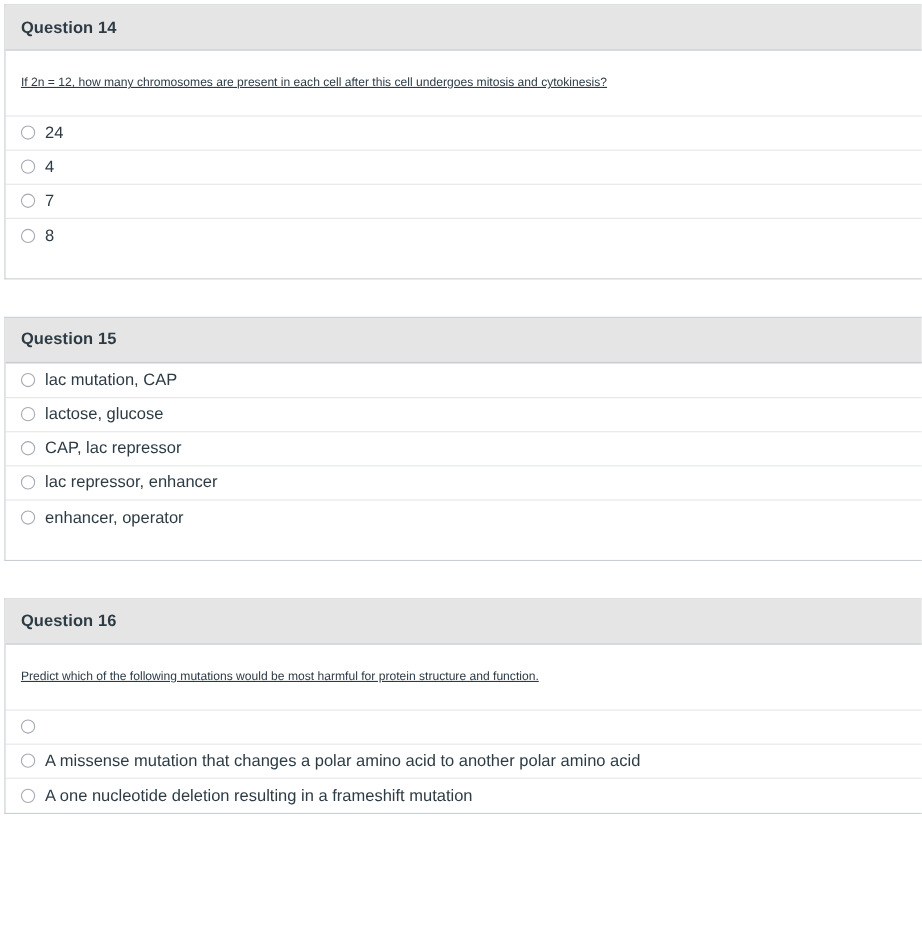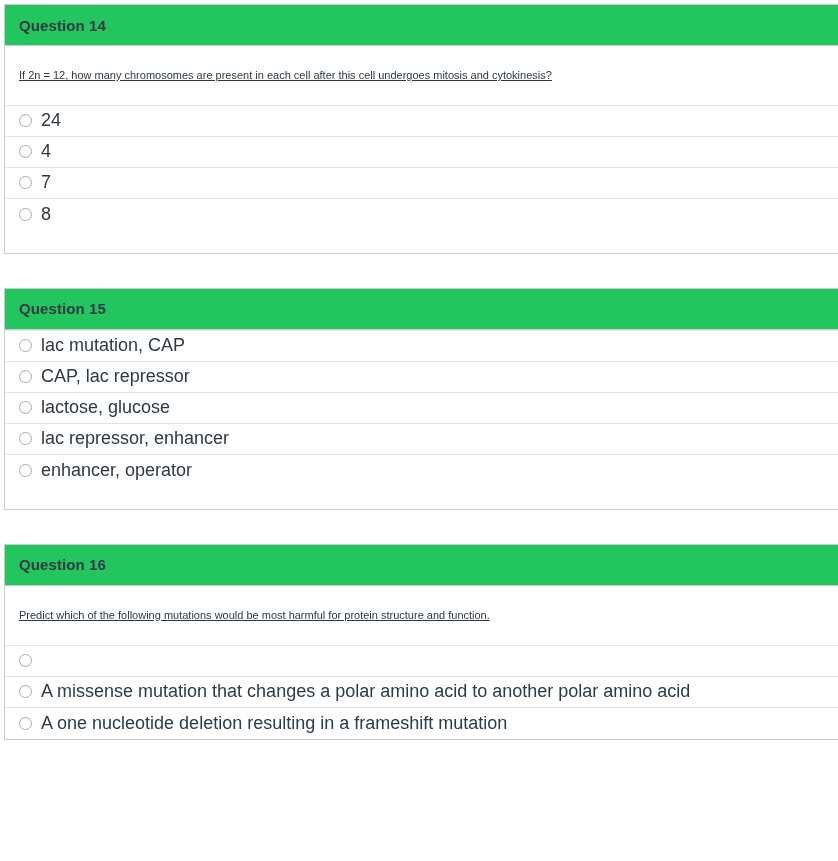--- a/index.html
+++ b/index.html
@@ -27,21 +27,21 @@
     margin-left: 4px;
     margin-right: 0;
     border: 1px solid #c7cdd1;
     border-right: none;
     background: #ffffff;
     box-sizing: border-box;
     margin-bottom: 34px;
   }
 
   .question-header {
-    background: #22c55e;
+    background: #e5e5e5;
     border-bottom: 1px solid #c7cdd1;
     height: 41px;
     display: flex;
     align-items: center;
     padding: 0 14px;
     box-sizing: border-box;
   }
 
   .question-name {
     font-size: 15px;
@@ -84,21 +84,21 @@
     height: 11px;
     min-width: 11px;
     border: 1px solid #a4aab1;
     border-radius: 50%;
     background: #ffffff;
     margin-right: 9px;
     display: inline-block;
   }
 
   .answer-text {
-    font-size: 18px;
+    font-size: 15px;
     line-height: 1.3;
     color: #2d3b45;
   }
 
   .answers-tail {
     height: 23px;
   }
 </style>
 </head>
 <body>
@@ -138,25 +138,25 @@
       <span class="question-name">Question 15</span>
     </div>
     <div class="question-body">
       <div class="answers">
         <div class="answer-row">
           <span class="radio-icon"></span>
           <span class="answer-text">lac mutation, CAP</span>
         </div>
         <div class="answer-row">
           <span class="radio-icon"></span>
-          <span class="answer-text">CAP, lac repressor</span>
+          <span class="answer-text">lactose, glucose</span>
         </div>
         <div class="answer-row">
           <span class="radio-icon"></span>
-          <span class="answer-text">lactose, glucose</span>
+          <span class="answer-text">CAP, lac repressor</span>
         </div>
         <div class="answer-row">
           <span class="radio-icon"></span>
           <span class="answer-text">lac repressor, enhancer</span>
         </div>
         <div class="answer-row">
           <span class="radio-icon"></span>
           <span class="answer-text">enhancer, operator</span>
         </div>
       </div>

